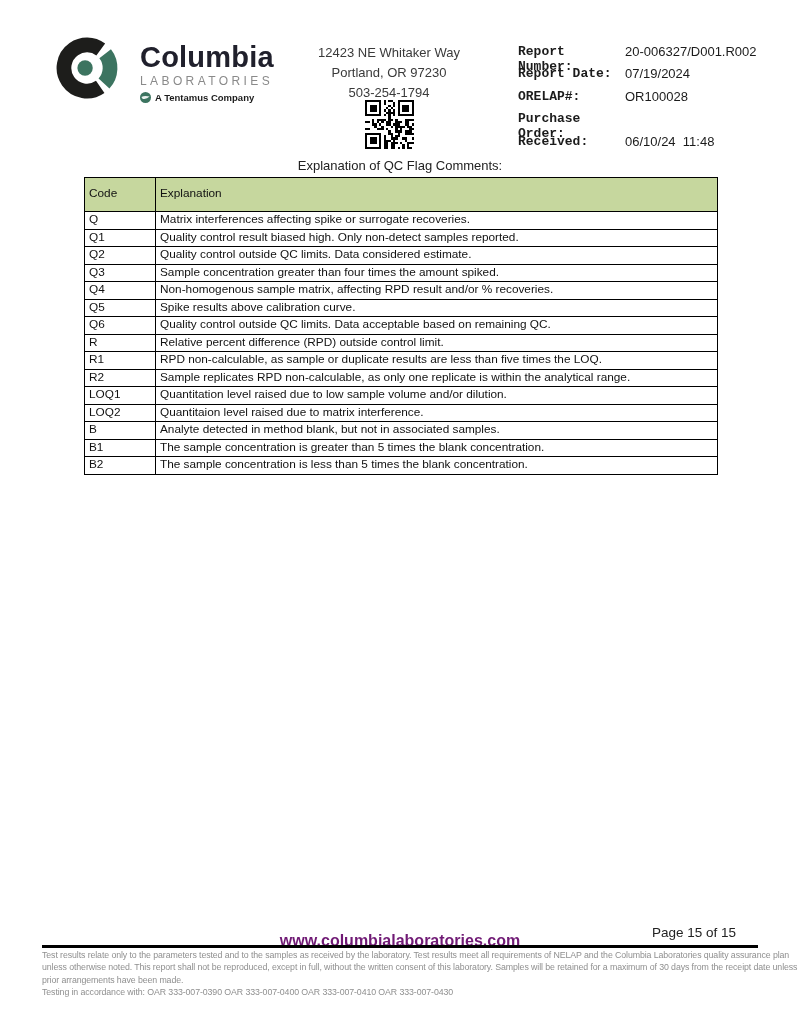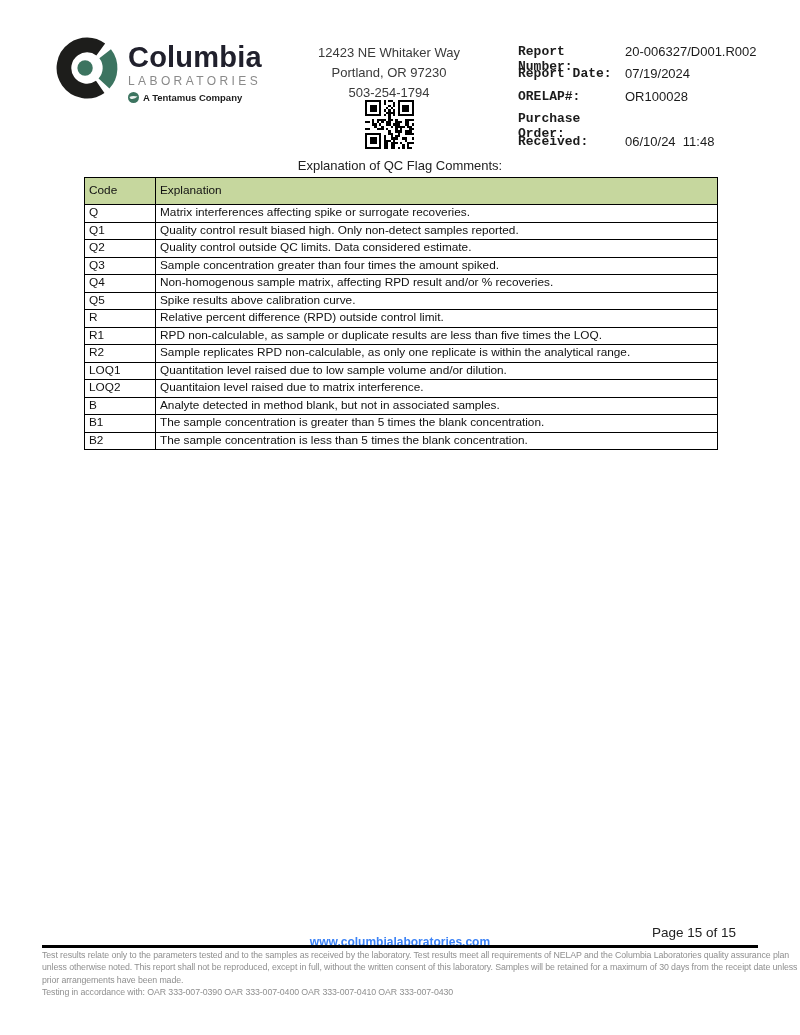--- a/index.html
+++ b/index.html
@@ -4,21 +4,21 @@
 <style>
   * { margin:0; padding:0; box-sizing:border-box; }
   html,body { background:#e9e9e9; }
   body { font-family:"Liberation Sans", sans-serif; }
   .page {
     position:relative; width:800px; height:1035px; margin:0 auto;
     background:#ffffff; overflow:hidden; color:#222;
   }
 
   
-  .logo { position:absolute; left:54px; top:36px; display:flex; align-items:flex-start; gap:8px; }
+  .logo { position:absolute; left:54px; top:36px; display:flex; align-items:flex-start; gap:20px; }
   .logo-mark { width:66px; height:64px; }
   .logo-text { padding-top:6px; }
   .logo-name { font-size:29px; font-weight:bold; color:#20202c; letter-spacing:0.2px; line-height:30px; }
   .logo-sub { font-size:12px; color:#8a8a8a; letter-spacing:3.4px; line-height:15px; margin-top:2px; }
   .logo-tagline { display:flex; gap:4px; margin-top:3px; }
   .tentamus-icon { width:11px; height:11px; flex:0 0 auto; }
   .tagline-text { font-size:9.5px; font-weight:bold; color:#1c1c1c; }
 
   .address { position:absolute; left:300px; top:43px; width:178px; text-align:center;
              font-size:13px; color:#3a3a3a; line-height:20px; }
@@ -34,28 +34,28 @@
   
   .table-title { position:absolute; left:0; top:158px; width:100%; text-align:center;
                  font-size:13px; color:#222; }
   table.qc { position:absolute; left:84px; top:177px; width:634px;
              border-collapse:collapse; table-layout:fixed; }
   table.qc th, table.qc td {
     border:1.5px solid #000; font-size:11.8px; font-weight:normal;
     text-align:left; padding:1px 4px 2px 4px; line-height:13.5px;
     overflow:hidden; white-space:nowrap; color:#111;
   }
-  table.qc th { height:27px; }
+  table.qc th { height:34px; }
   table.qc td { height:16.5px; }
   col.code-col { width:71px; }
 
   
   .page-number { position:absolute; right:64px; top:925px; font-size:13.5px; color:#222; }
   .website-wrap { position:absolute; left:0; top:932px; width:100%; text-align:center; }
-  .website { font-size:12px; font-weight:bold; color:#3b82f6; text-decoration:underline; }
+  .website { font-size:16px; font-weight:bold; color:#701a75; text-decoration:underline; }
   .footer-rule { position:absolute; left:42px; top:945px; width:716px; height:2.5px; background:#000; }
   .disclaimer { position:absolute; left:42px; top:949px; width:716px; }
   .disclaimer div { font-size:8.8px; letter-spacing:-0.1px; color:#8f8f8f;
                     line-height:12.4px; white-space:nowrap; }
 </style>
 </head>
 <body>
 
 <div class="page">
 
@@ -147,20 +147,24 @@
         </tr>
     <tr>
           <td>Q4</td>
           <td>Non-homogenous sample matrix, affecting RPD result and/or % recoveries.</td>
         </tr>
     <tr>
           <td>Q5</td>
           <td>Spike results above calibration curve.</td>
         </tr>
     <tr>
+          <td>Q6</td>
+          <td>Quality control outside QC limits. Data acceptable based on remaining QC.</td>
+        </tr>
+    <tr>
           <td>R</td>
           <td>Relative percent difference (RPD) outside control limit.</td>
         </tr>
     <tr>
           <td>R1</td>
           <td>RPD non-calculable, as sample or duplicate results are less than five times the LOQ.</td>
         </tr>
     <tr>
           <td>R2</td>
           <td>Sample replicates RPD non-calculable, as only one replicate is within the analytical range.</td>

